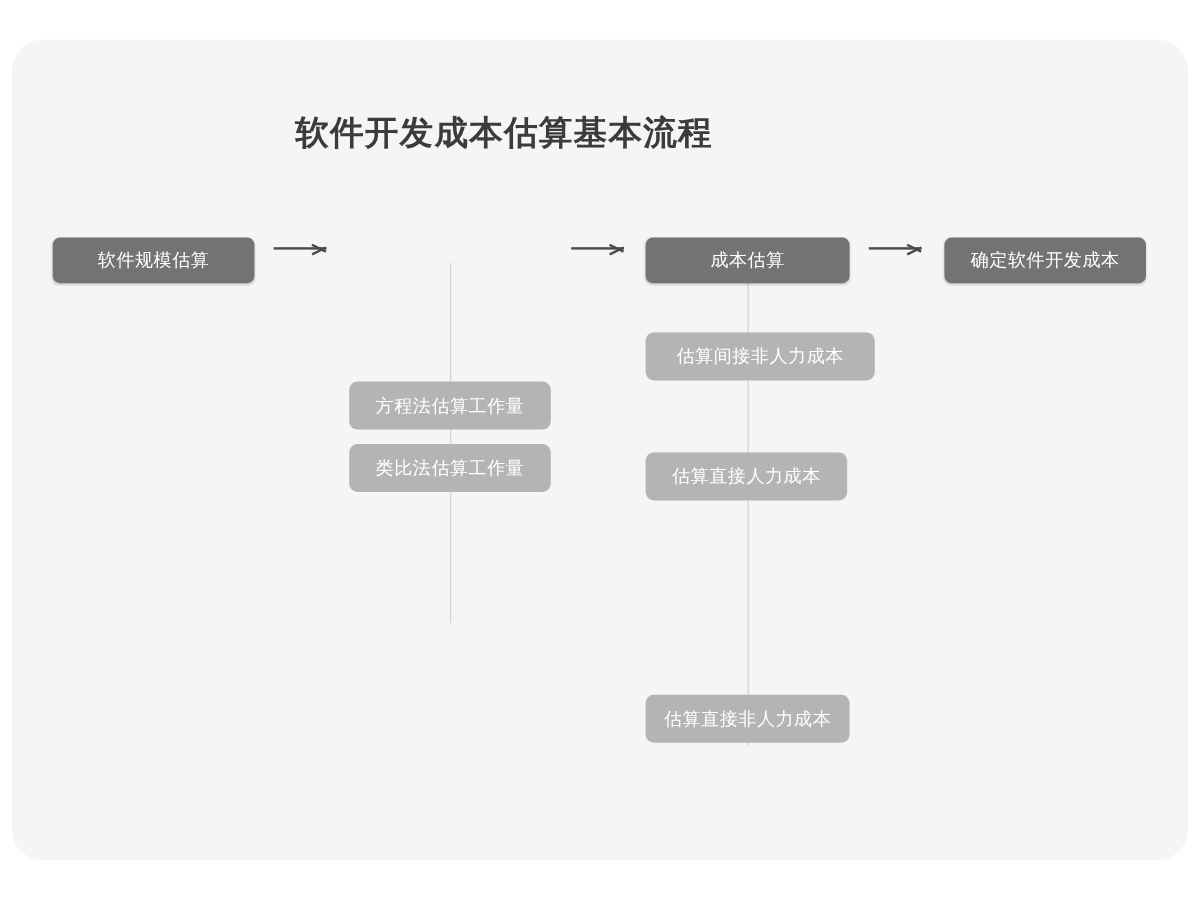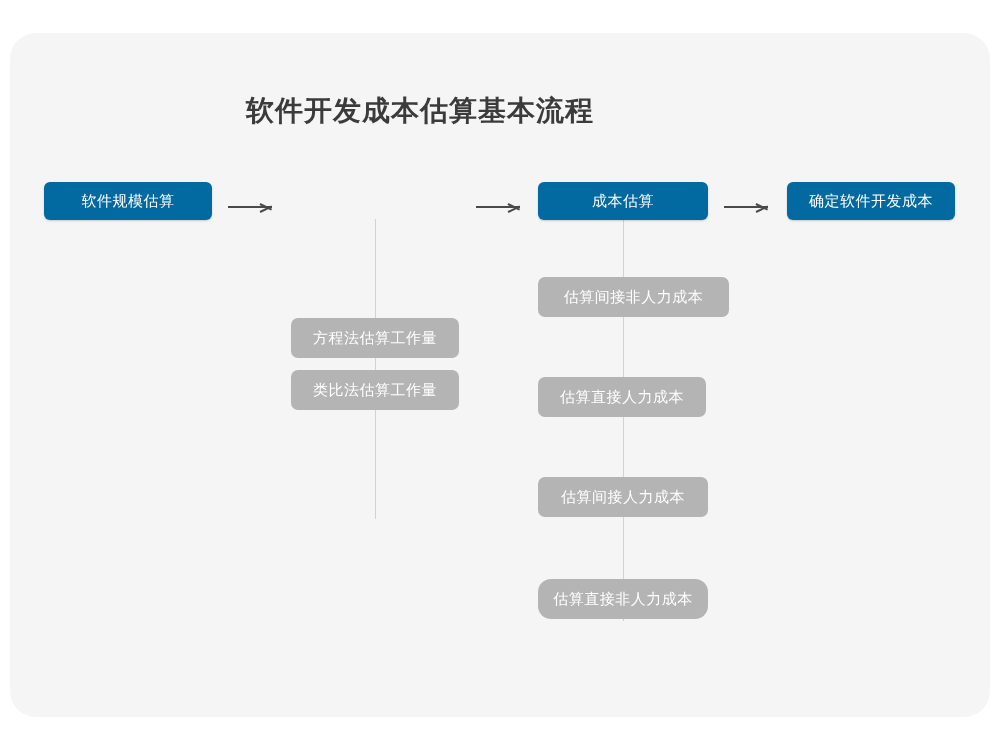--- a/index.html
+++ b/index.html
@@ -54,23 +54,24 @@
     align-items: center;
     justify-content: center;
     border-radius: 6px;
     color: #ffffff;
     white-space: nowrap;
     letter-spacing: 0.5px;
   }
 
   .node.primary {
     height: 38px;
-    background: #0369a1;
+    background: #737373;
     font-size: 15px;
     box-shadow: 0 1px 2px rgba(0,0,0,0.18);
+    margin-top: 16px;
   }
 
   .node.secondary {
     height: 40px;
     background: #b4b4b4;
     font-size: 15px;
     border-radius: 7px;
   }
 
   
@@ -153,17 +154,16 @@
 
   <div class="node secondary" style="left:291px; top:277px; width:168px;margin-top:41px;">方程法估算工作量</div>
 
   <div class="node secondary" style="left:291px; top:370px; width:168px;">类比法估算工作量</div>
 
 
   <div class="node secondary" style="left:538px; top:277px; width:191px;">估算间接非人力成本</div>
 
   <div class="node secondary" style="left:538px; top:377px; width:168px;">估算直接人力成本</div>
 
-  <div class="node secondary" style="left:538px; top:477px; width:170px;">估算间接人力成本</div>
 
-  <div class="node secondary" style="left:538px; top:579px; width:170px;border-radius:13px;">估算直接非人力成本</div>
+  <div class="node secondary" style="left:538px; top:579px; width:170px;">估算直接非人力成本</div>
 
 </div>
 
 </body></html>

